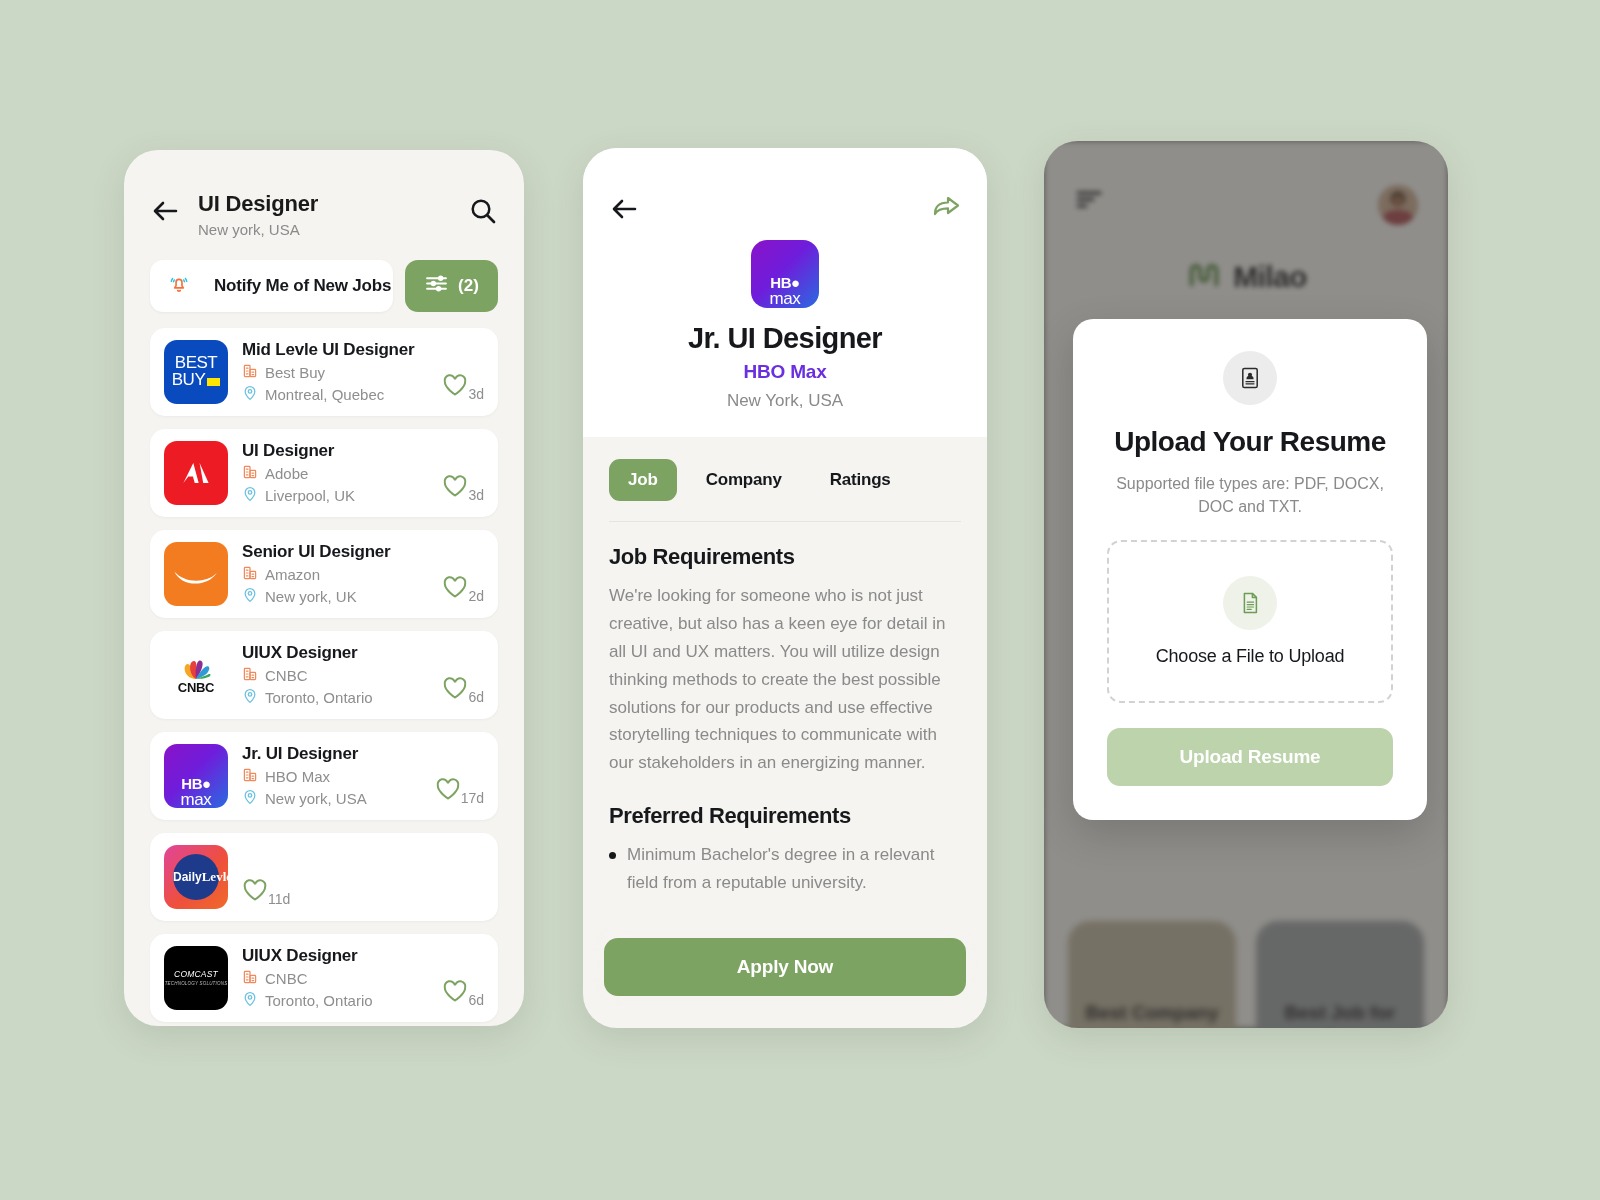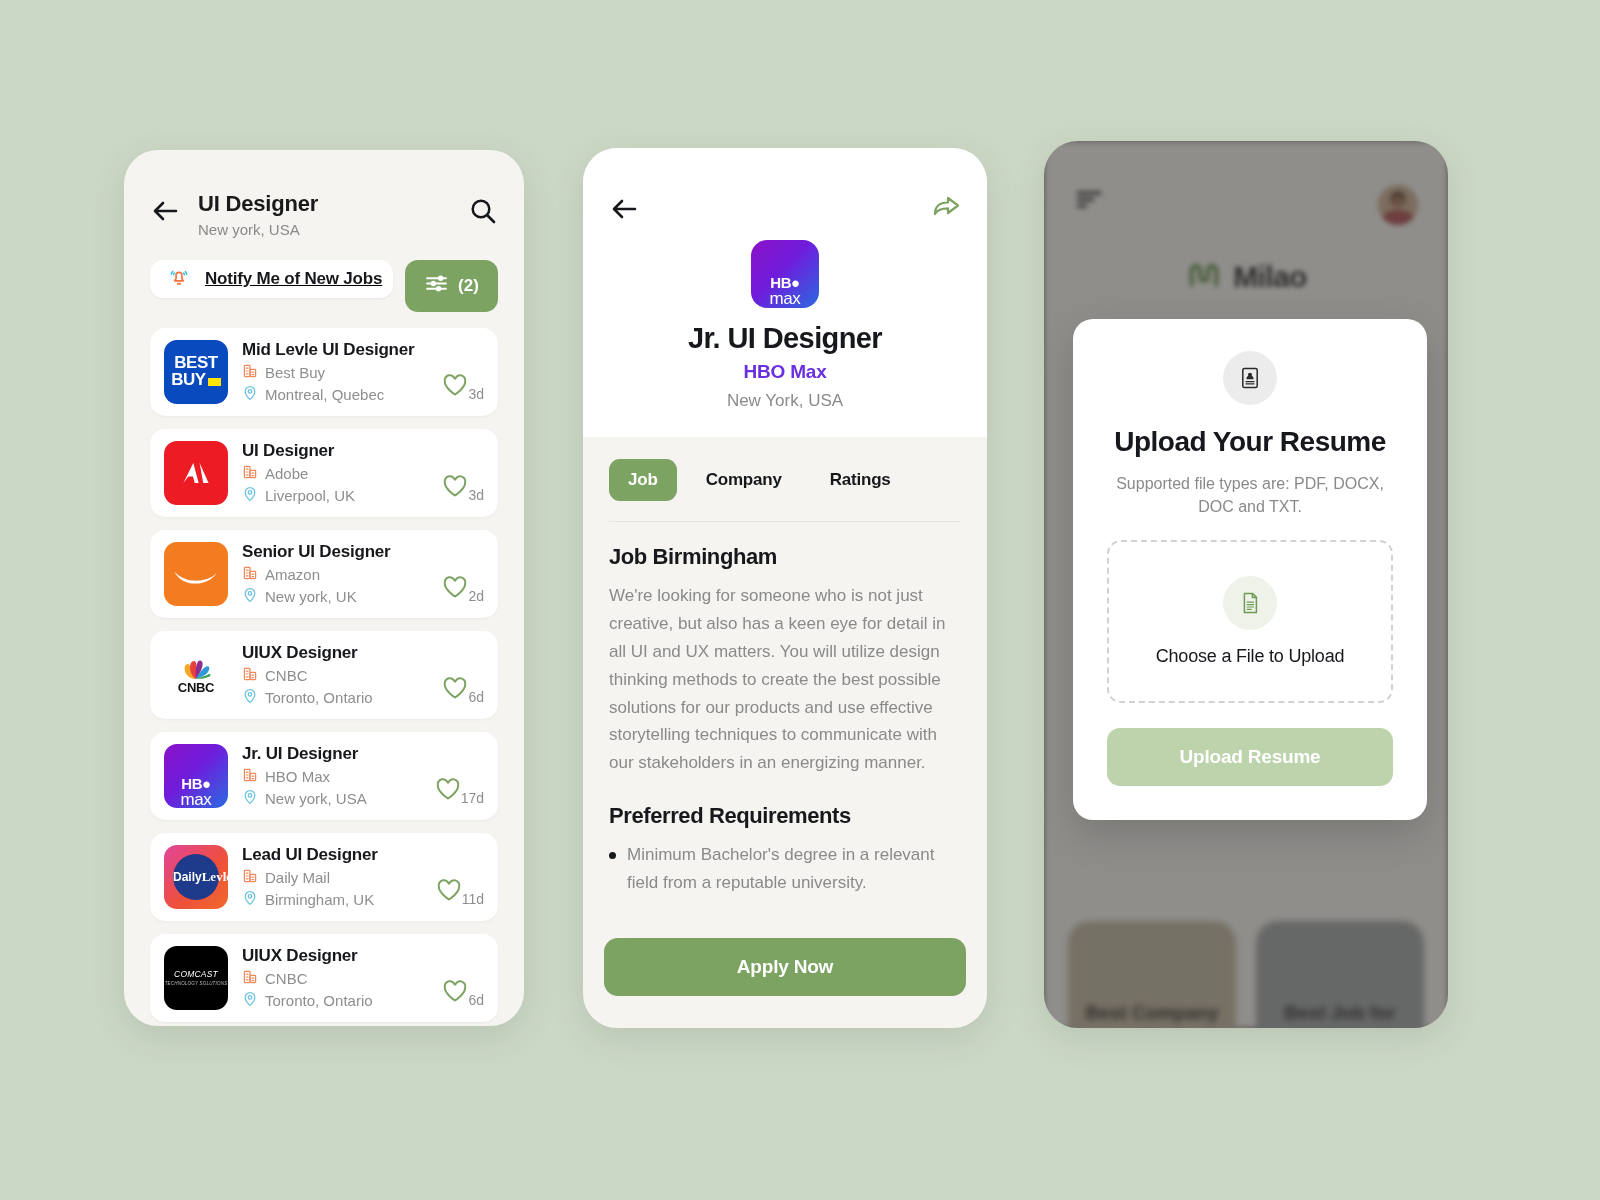--- a/index.html
+++ b/index.html
@@ -29,24 +29,23 @@
   #p1-header { padding: 42px 26px 0 26px; display: flex; align-items: flex-start; }
   .back-arrow { width: 30px; height: 30px; flex: 0 0 auto; margin-top: 4px; }
   #p1-titles { margin-left: 18px; flex: 1 1 auto; }
   #p1-title { font-size: 22px; font-weight: 700; color: #1a1a1a; letter-spacing: -.2px;
               line-height: 1.12; }
   #p1-sub { font-size: 15px; color: #8a8a8a; margin-top: 4px; }
   #p1-search { width: 30px; height: 30px; margin-top: 4px; }
 
   #p1-actions { display: flex; gap: 12px; padding: 22px 26px 0 26px; align-items: stretch; }
   #notify-pill {
-    flex: 1 1 auto; background: #ffffff; border-radius: 13px; height: 38px;
-    display: flex; align-items: center; padding-left: 16px; gap: 13px;
+    flex: 1 1 auto; background: #ffffff; border-radius: 13px; height: 52px;
+    display: flex; align-items: center; padding-left: 16px; gap: 22px;
     box-shadow: 0 1px 3px rgba(0,0,0,.05);
-    text-decoration: underline;
   }
   #notify-label { font-size: 17px; font-weight: 700; color: #16181c; letter-spacing: -.2px; }
   #filter-btn {
     width: 93px; background: #7ca362; border-radius: 13px; height: 52px;
     display: flex; align-items: center; justify-content: center; gap: 9px;
   }
   #filter-count { color: #fff; font-size: 17px; font-weight: 600; }
 
   #p1-list { padding: 16px 26px 0 26px; display: flex; flex-direction: column; gap: 13px; }
   .job-card {
@@ -131,21 +130,21 @@
               justify-content: center; gap: 16px; }
   #dz-badge { width: 54px; height: 54px; border-radius: 50%; background: #eef2e9;
               display: flex; align-items: center; justify-content: center; }
   #dz-label { font-size: 18px; color: #16181c; letter-spacing: -.2px; }
   #upload-btn { margin-top: 25px; height: 58px; background: #bcd3ab; border-radius: 13px;
                 display: flex; align-items: center; justify-content: center;
                 color: #fff; font-size: 19px; font-weight: 700; letter-spacing: -.2px; }
 
   
   .bb { background: #0a4abf; display: flex; align-items: center; justify-content: center; }
-  .bb-t { color: #fff; font-weight: 700; font-size: 17px; line-height: .95; text-align: center;
+  .bb-t { color: #fff; font-weight: 400; font-size: 17px; line-height: .95; text-align: center;
           letter-spacing: -.5px; }
   .bb-y { display: inline-block; width: 13px; height: 8px; background: #ffe500;
           vertical-align: -1px; margin-left: 2px; }
   .adobe { background: #ed1c24; display: flex; align-items: center; justify-content: center; }
   .amz { background: #f47c20; display: flex; align-items: flex-end; justify-content: center;
          padding-bottom: 18px; }
   .cnbc { background: #fff; display: flex; flex-direction: column; align-items: center;
           justify-content: center; }
   .cnbc-t { font-size: 13px; font-weight: 800; color: #111; letter-spacing: -.3px; }
   .hbo { background: linear-gradient(135deg,#8a12c9 0%,#6f1ddb 45%,#2a6ae0 100%);
@@ -374,38 +373,20 @@
             <div class="job-age">17d</div>
           </div>
         </div>
         <div class="job-card">
           <div class="logo dmail">
             <div class="dmail-circ">
               <div class="dmail-1">Daily</div>
               <div class="dmail-2">Levle</div>
             </div>
           </div>
-          <div class="job-main">
-            <div class="job-title">Lead UI Designer</div>
-            <div class="job-meta">
-              <span><svg viewBox="0 0 20 20" width="16" height="16">
-                  <rect x="3" y="3" width="7" height="14" rx="1" fill="none" stroke="#f08a5d" stroke-width="1.6"></rect>
-                  <rect x="10" y="8" width="7" height="9" rx="1" fill="none" stroke="#f08a5d" stroke-width="1.6"></rect>
-                  <path d="M5.5 6.5 h2 M5.5 10 h2 M5.5 13.5 h2 M12.5 11.5 h2 M12.5 14.5 h2" stroke="#f08a5d" stroke-width="1.5" stroke-linecap="round"></path>
-                </svg></span>
-              <span>Daily Mail</span>
-            </div>
-            <div class="job-meta">
-              <span><svg viewBox="0 0 20 20" width="16" height="16">
-                  <path d="M10 18 C10 18 16 12.2 16 8 A6 6 0 0 0 4 8 C4 12.2 10 18 10 18 Z" fill="none" stroke="#6cc2e0" stroke-width="1.6"></path>
-                  <circle cx="10" cy="8" r="2.2" fill="none" stroke="#6cc2e0" stroke-width="1.6"></circle>
-                </svg></span>
-              <span>Birmingham, UK</span>
-            </div>
-          </div>
           <div class="job-right">
             <span class="icon-btn"><svg viewBox="0 0 26 26" width="26" height="26">
                 <path d="M13 22.5 C13 22.5 2.8 16.2 2.8 9.6 A5 5 0 0 1 13 7.3 A5 5 0 0 1 23.2 9.6 C23.2 16.2 13 22.5 13 22.5 Z" fill="none" stroke="#7ca362" stroke-width="2"></path>
               </svg></span>
             <div class="job-age">11d</div>
           </div>
         </div>
         <div class="job-card">
           <div class="logo comcast">
             <div class="comcast-t">COMCAST</div>
@@ -466,21 +447,21 @@
     </div>
 
     <div id="p2-tabs">
         <div class="tab active">Job</div>
         <div class="tab">Company</div>
         <div class="tab">Ratings</div>
       </div>
     <div id="p2-divider"></div>
 
     <div id="p2-body">
-      <div class="sec-h">Job Birmingham</div>
+      <div class="sec-h">Job Requirements</div>
       <div id="p2-desc">We're looking for someone who is not just creative, but also has a keen eye for detail in all UI and UX matters. You will utilize design thinking methods to create the best possible solutions for our products and use effective storytelling techniques to communicate with our stakeholders in an energizing manner.</div>
       <div class="sec-h" id="p2-req-h">Preferred Requirements</div>
       <div id="p2-reqs">
           <div class="req-item">
             <div class="req-dot"></div>
             <div class="req-text">Minimum Bachelor's degree in a relevant field from a reputable university.</div>
           </div>
         </div>
     </div>
 

